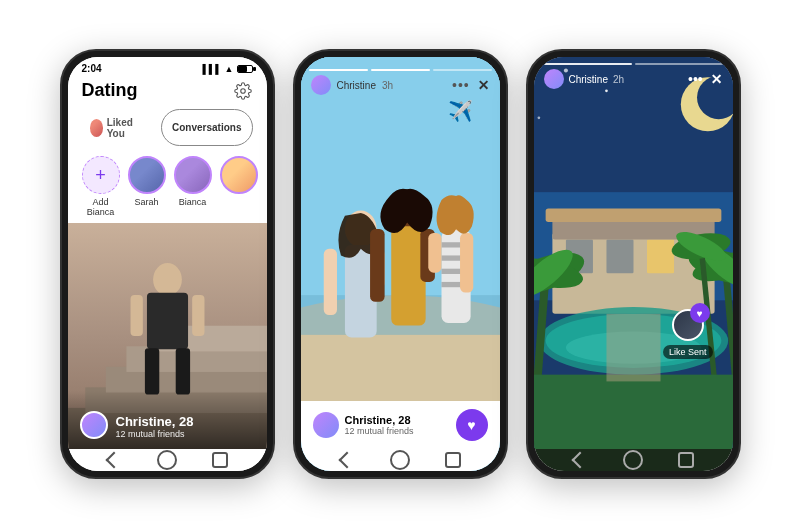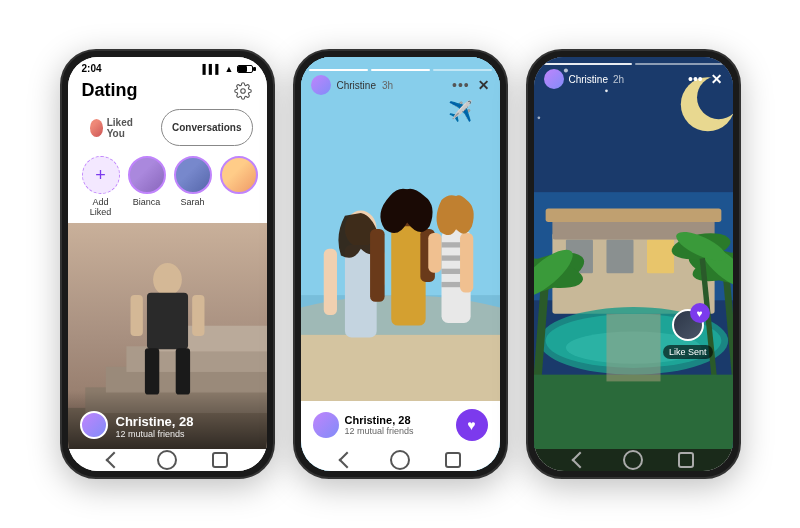--- a/index.html
+++ b/index.html
@@ -548,29 +548,29 @@
         <div class="tab-conversations">
           <span>Conversations</span>
         </div>
       </div>
 
       <div class="stories-row">
         <div class="story-item">
           <div class="story-add">
             <span style="font-size:18px;color:#7c3aed;font-weight:300;">+</span>
           </div>
-          <span class="story-label">Add Liked</span>
+          <span class="story-label">Add Bianca</span>
+        </div>
+        <div class="story-item">
+          <div class="story-circle has-story sav-2"></div>
+          <span class="story-label">Sarah</span>
         </div>
         <div class="story-item">
           <div class="story-circle has-story sav-3"></div>
           <span class="story-label">Bianca</span>
-        </div>
-        <div class="story-item">
-          <div class="story-circle has-story sav-2"></div>
-          <span class="story-label">Sarah</span>
         </div>
         <div class="story-item">
           <div class="story-circle has-story sav-4"></div>
 
         </div>
       </div>
 
       <div class="profile-card">
         <div class="profile-placeholder">
           

